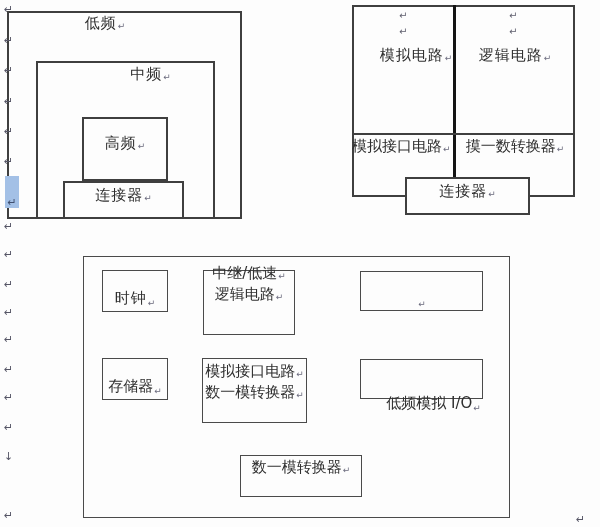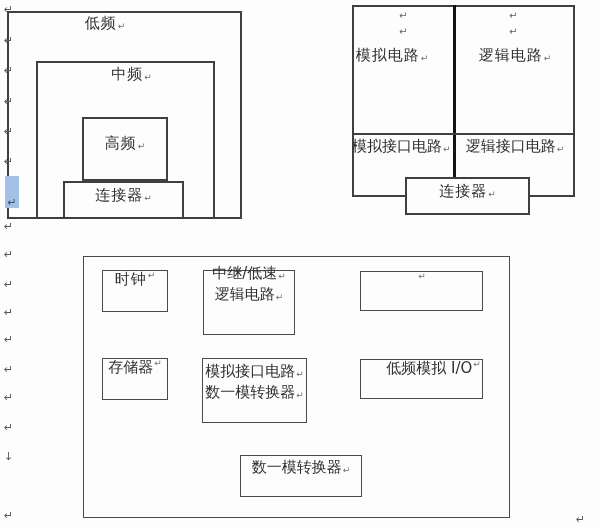--- a/index.html
+++ b/index.html
@@ -13,21 +13,21 @@
   .whitebox{background:#fdfdfd;z-index:3;}
   .bigC{border-bottom-color:#8f8f8f;}
   
   .vline{position:absolute;background:#141414;width:3px;z-index:1;}
   .hline{position:absolute;background:#3f3f3f;height:1.5px;z-index:1;}
   
   .lbl{position:absolute;font-size:15px;color:#2f2f2f;text-align:center;white-space:nowrap;z-index:4;letter-spacing:1px;}
   .lbl .rm{font-size:9px;color:#6b6b7e;letter-spacing:0;margin-left:1px;vertical-align:-1px;}
   .two-line{line-height:18px;}
   
-  .boxlbl{position:absolute;display:flex;align-items:flex-start;justify-content:center;font-size:15px;color:#2f2f2f;z-index:4;letter-spacing:1px;white-space:nowrap;}
+  .boxlbl{position:absolute;display:flex;align-items:flex-end;justify-content:center;font-size:15px;color:#2f2f2f;z-index:4;letter-spacing:1px;white-space:nowrap;}
   .boxlbl .rm{font-size:9px;color:#6b6b7e;letter-spacing:0;margin-left:1px;}
   
   .pm{position:absolute;font-size:11px;color:#565666;z-index:5;line-height:1;}
   .pm.small{font-size:10px;color:#60606f;}
   .hl{position:absolute;left:5px;top:176px;width:14px;height:32px;background:#a3c0e6;z-index:6;display:flex;align-items:flex-end;justify-content:center;}
   .hl .pm{position:static;color:#3f4f6f;}
   
   .watermark{position:absolute;left:416px;top:500px;font-size:17.5px;letter-spacing:0.5px;z-index:2;font-family:"Liberation Sans",sans-serif;}
 </style>
 </head>
@@ -56,39 +56,39 @@
   <span class="pm" style="left:4px;top:510px">↵</span>
   <span class="pm" style="left:576px;top:514px">↵</span>
 
   <div>
     <div class="rect" style="left:7px;top:11px;width:235px;height:208px"></div>
     <div class="rect" style="left:36px;top:61px;width:179px;height:158px"></div>
     <div class="rect" style="left:82px;top:117px;width:86px;height:64px"></div>
     <div class="rect whitebox" style="left:63px;top:181px;width:121px;height:38px"></div>
 
     <div class="lbl" style="left:7px;top:14px;width:196px"><span>低频</span><span class="rm">↵</span></div>
-    <div class="lbl" style="left:29px;top:65px;width:205px"><span>中频</span><span class="rm">↵</span></div>
+    <div class="lbl" style="left:48px;top:65px;width:205px"><span>中频</span><span class="rm">↵</span></div>
     <div class="lbl" style="left:82px;top:134px;width:86px"><span>高频</span><span class="rm">↵</span></div>
     <div class="lbl" style="left:63px;top:186px;width:121px;z-index:4"><span>连接器</span><span class="rm">↵</span></div>
   </div>
 
   <div>
     <div class="rect" style="left:352px;top:5px;width:223px;height:192px"></div>
     <div class="vline" style="left:453px;top:5px;height:173px"></div>
     <div class="hline" style="left:352px;top:133px;width:223px"></div>
 
     <span class="pm small" style="left:399px;top:11px">↵</span>
     <span class="pm small" style="left:399px;top:27px">↵</span>
     <span class="pm small" style="left:509px;top:11px">↵</span>
     <span class="pm small" style="left:509px;top:27px">↵</span>
 
-    <div class="lbl" style="left:348px;top:46px;width:88px"><span>模拟电路</span><span class="rm">↵</span></div>
+    <div class="lbl" style="left:372px;top:46px;width:88px"><span>模拟电路</span><span class="rm">↵</span></div>
     <div class="lbl" style="left:455px;top:46px;width:120px"><span>逻辑电路</span><span class="rm">↵</span></div>
     <div class="lbl" style="left:352px;top:137px;width:87px;letter-spacing:0"><span>模拟接口电路</span><span class="rm">↵</span></div>
-    <div class="lbl" style="left:455px;top:137px;width:120px;letter-spacing:0"><span>逻辑接口电路</span><span class="rm">↵</span></div>
+    <div class="lbl" style="left:455px;top:137px;width:120px;letter-spacing:0"><span>摸一数转换器</span><span class="rm">↵</span></div>
 
     <div class="rect whitebox" style="left:405px;top:177px;width:125px;height:38px"></div>
     <div class="lbl" style="left:405px;top:182px;width:125px;z-index:4"><span>连接器</span><span class="rm">↵</span></div>
   </div>
 
   <div>
     <div class="rect thin bigC" style="left:83px;top:256px;width:427px;height:262px"></div>
 
     <div class="rect thin" style="left:102px;top:270px;width:66px;height:42px"></div>
     <div class="boxlbl" style="left:102px;top:270px;width:66px;height:38px">

